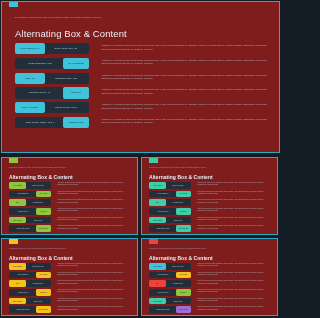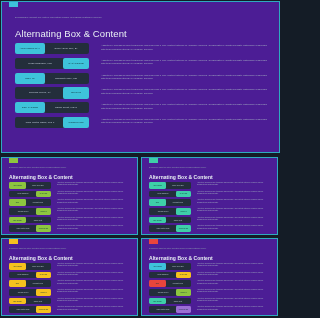--- a/index.html
+++ b/index.html
@@ -4,21 +4,21 @@
 <style>
   html,body{margin:0;padding:0;background:#141c26;}
   body{
     width:281px;height:318px;overflow:hidden;
     font-family:"Liberation Sans","DejaVu Sans",sans-serif;
     -webkit-font-smoothing:antialiased;
   }
   .deck{position:relative;width:281px;height:318px;background:#141c26;}
 
   
-  .slide{position:absolute;box-sizing:border-box;background:#4c1d95;
+  .slide{position:absolute;box-sizing:border-box;background:#7f1d1d;
          border:1px solid #2fa9c0;overflow:hidden;}
   .corner-tab{position:absolute;top:-4px;left:7px;width:9px;height:9px;
               background:#3ec3da;}
   .slide-inner{position:absolute;inset:0;padding:0;}
 
   
   #hero{left:1px;top:1px;width:279px;height:152px;}
   #hero .subtitle{position:absolute;left:13px;top:14px;width:180px;
       font-size:2.4px;line-height:3.4px;color:#9fb0c0;letter-spacing:.08px;
       white-space:nowrap;overflow:hidden;}

